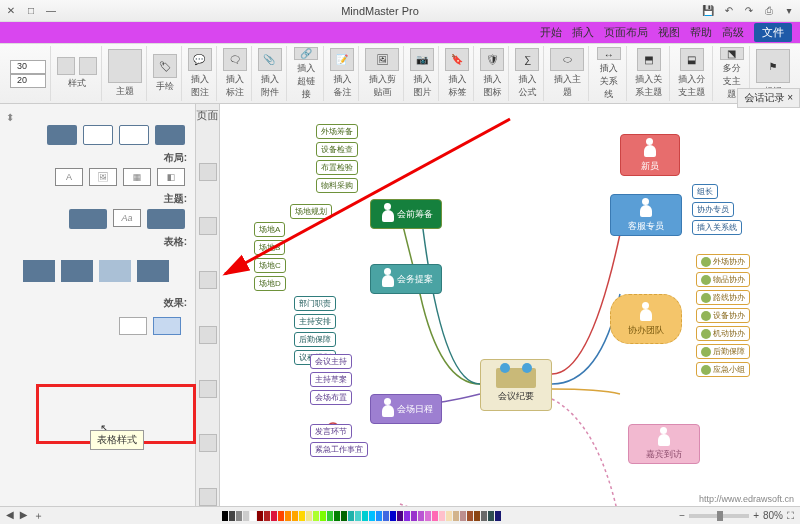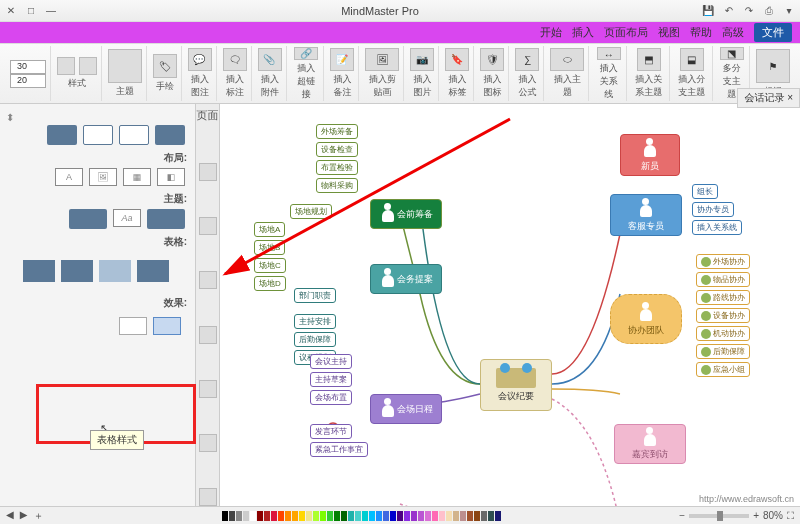--- a/index.html
+++ b/index.html
@@ -283,21 +283,21 @@
       <div class="sub green" style="left:70px;top:100px;">场地规划</div>
       <div class="sub green" style="left:34px;top:118px;">场地A</div>
       <div class="sub green" style="left:34px;top:136px;">场地B</div>
       <div class="sub green" style="left:34px;top:154px;">场地C</div>
       <div class="sub green" style="left:34px;top:172px;">场地D</div>
 
       <div class="node g-teal" style="left:150px;top:160px;width:72px;height:30px;">
           <span class="person"></span>
           <span>会务提案</span>
         </div>
-      <div class="sub teal" style="left:74px;top:184px;">部门职责</div>
+      <div class="sub teal" style="left:74px;top:192px;">部门职责</div>
       <div class="sub teal" style="left:74px;top:210px;">主持安排</div>
       <div class="sub teal" style="left:74px;top:228px;">后勤保障</div>
       <div class="sub teal" style="left:74px;top:246px;">议程规划</div>
 
       <div class="node g-purple" style="left:150px;top:290px;width:72px;height:30px;">
           <span class="person"></span>
           <span>会场日程</span>
         </div>
       <div class="sub purple" style="left:90px;top:250px;">会议主持</div>
       <div class="sub purple" style="left:90px;top:268px;">主持草案</div>
@@ -323,21 +323,21 @@
           <span>协办团队</span>
         </div>
       <div class="sub yellow" style="left:476px;top:150px;"><span class="circ" style="background:#92b558;"></span><span>外场协办</span></div>
       <div class="sub yellow" style="left:476px;top:168px;"><span class="circ" style="background:#92b558;"></span><span>物品协办</span></div>
       <div class="sub yellow" style="left:476px;top:186px;"><span class="circ" style="background:#92b558;"></span><span>路线协办</span></div>
       <div class="sub yellow" style="left:476px;top:204px;"><span class="circ" style="background:#92b558;"></span><span>设备协办</span></div>
       <div class="sub yellow" style="left:476px;top:222px;"><span class="circ" style="background:#92b558;"></span><span>机动协办</span></div>
       <div class="sub yellow" style="left:476px;top:240px;"><span class="circ" style="background:#92b558;"></span><span>后勤保障</span></div>
       <div class="sub yellow" style="left:476px;top:258px;"><span class="circ" style="background:#92b558;"></span><span>应急小组</span></div>
 
-      <div class="node g-pink" style="left:394px;top:320px;width:72px;height:40px;flex-direction:column;">
+      <div class="node g-pink" style="left:408px;top:320px;width:72px;height:40px;flex-direction:column;">
           <span class="person"></span>
           <span>嘉宾到访</span>
         </div>
 
       <svg class="arrow-svg">
         <defs>
             <marker id="ah" markerWidth="10" markerHeight="10" refX="8" refY="3" orient="auto">
               <path d="M0,0 L9,3 L0,6 Z" fill="#e00"></path>
             </marker>
           </defs>

